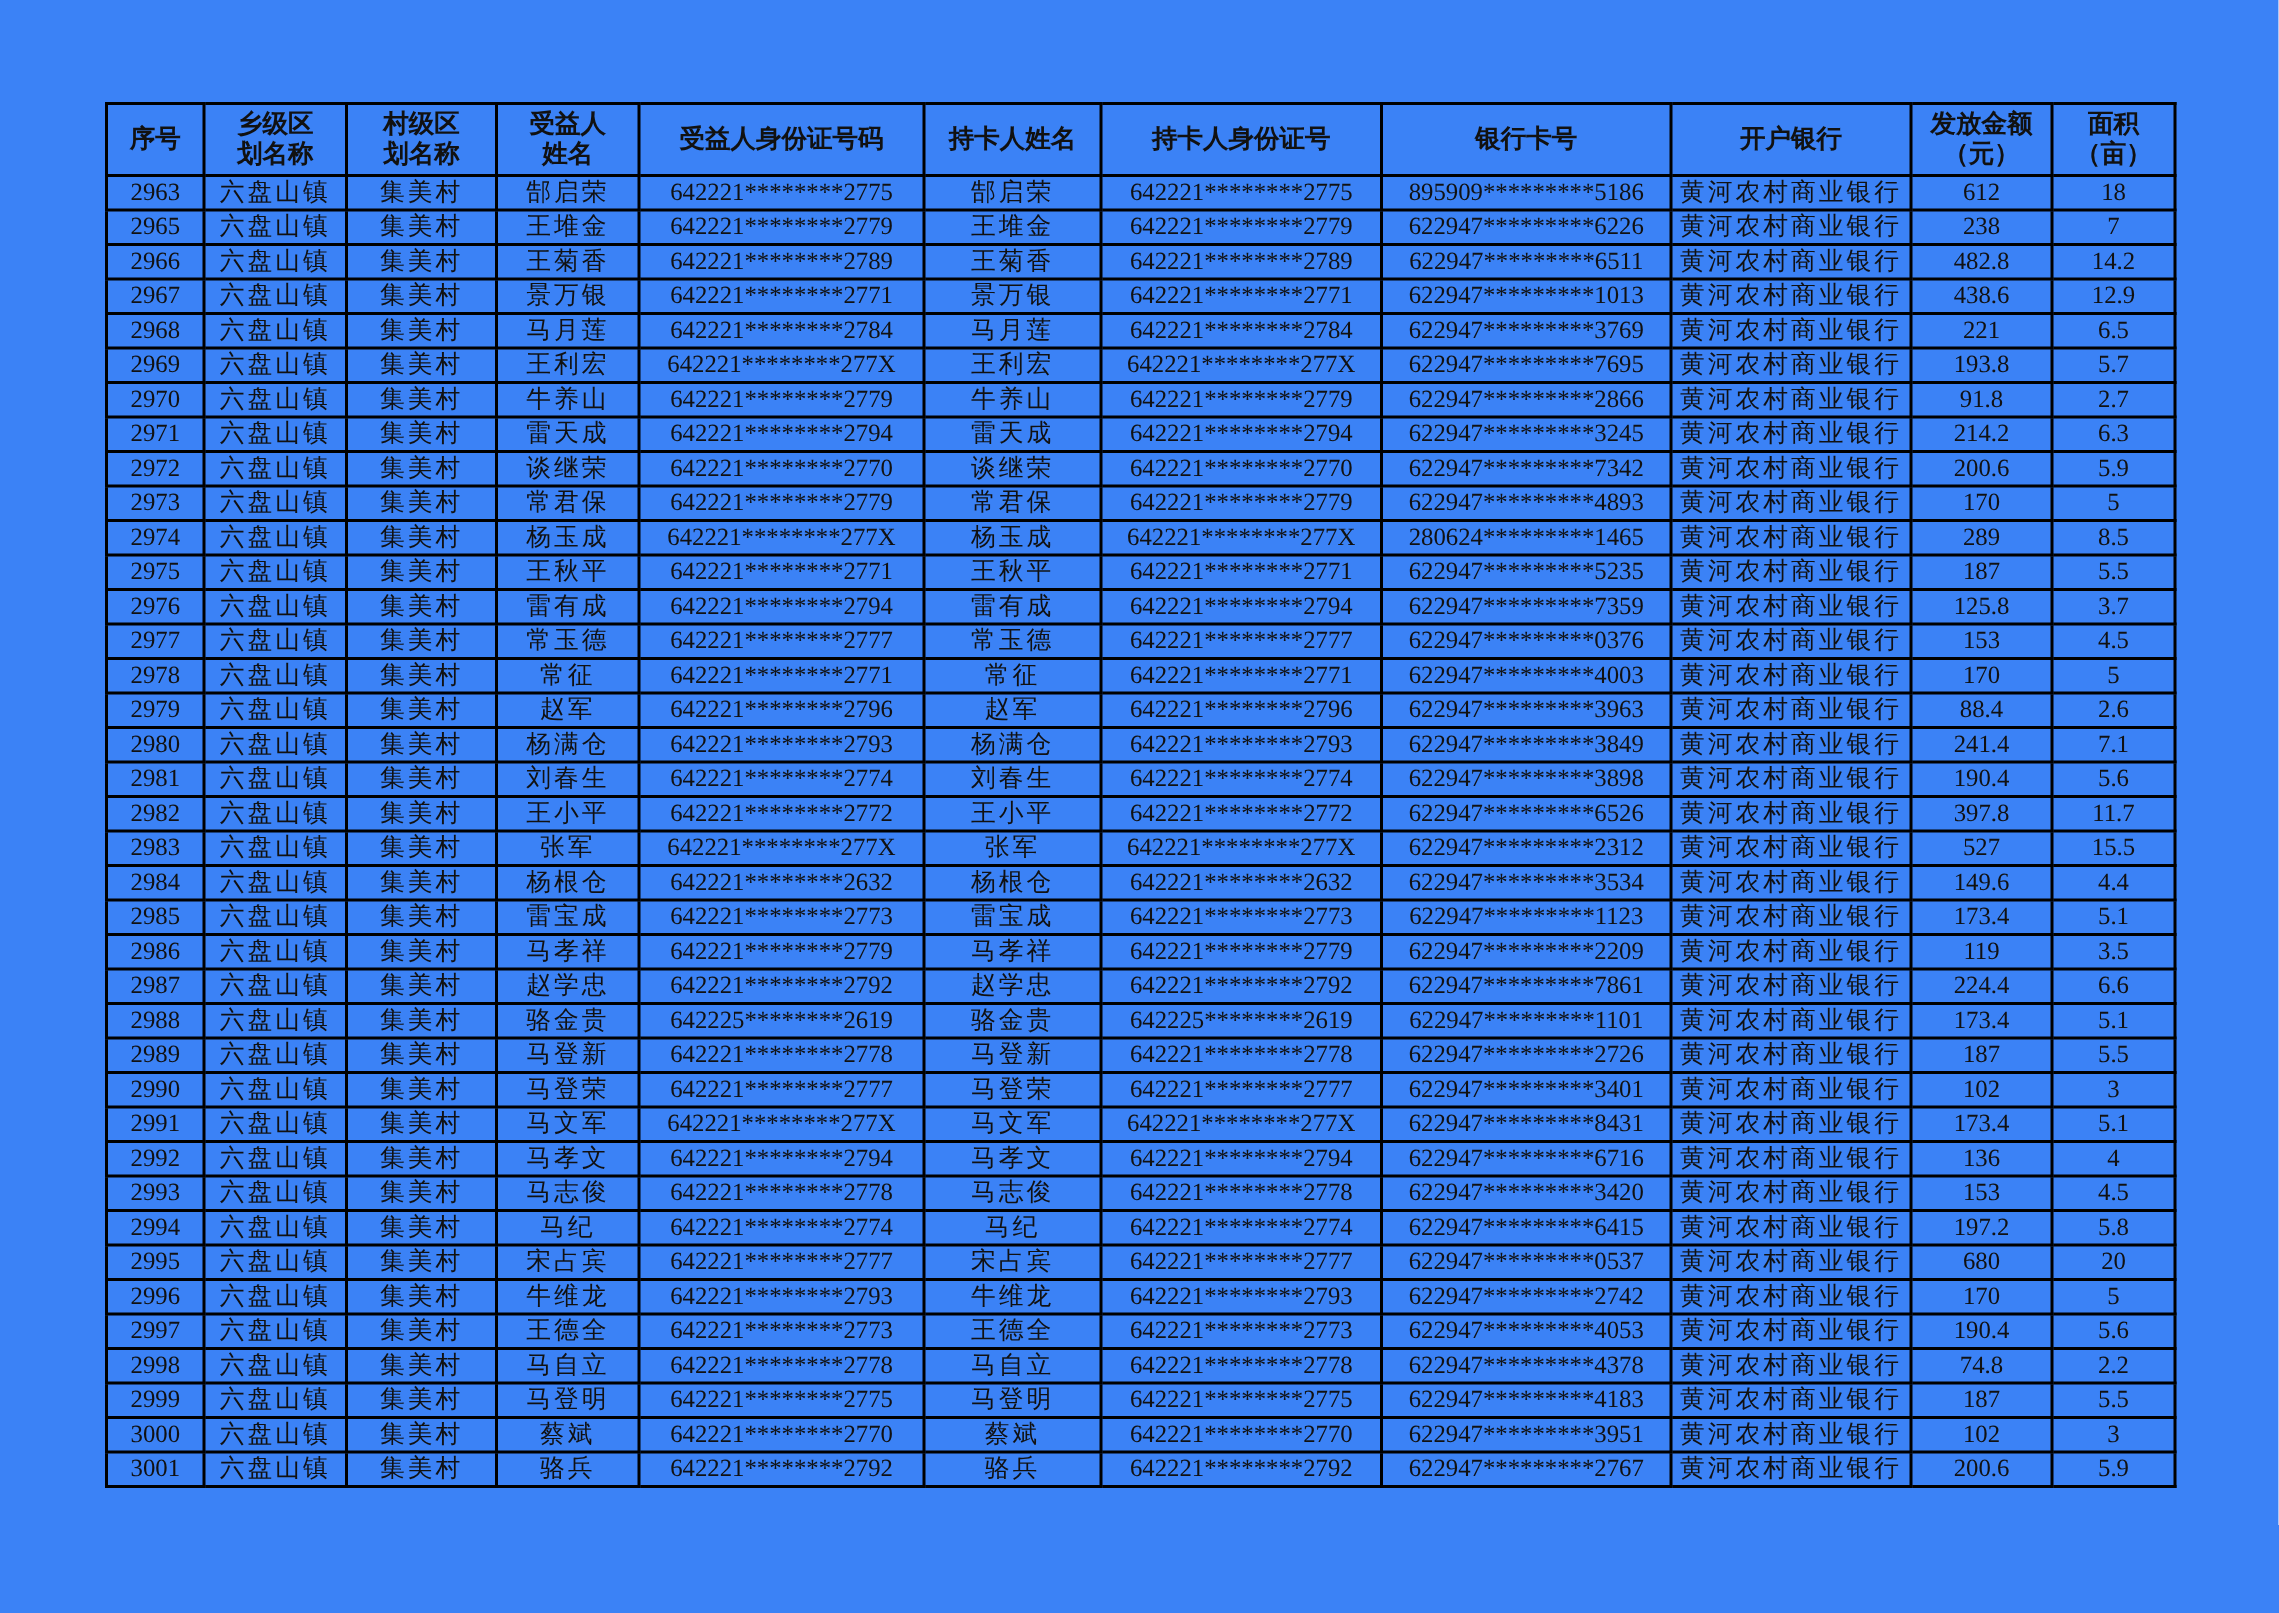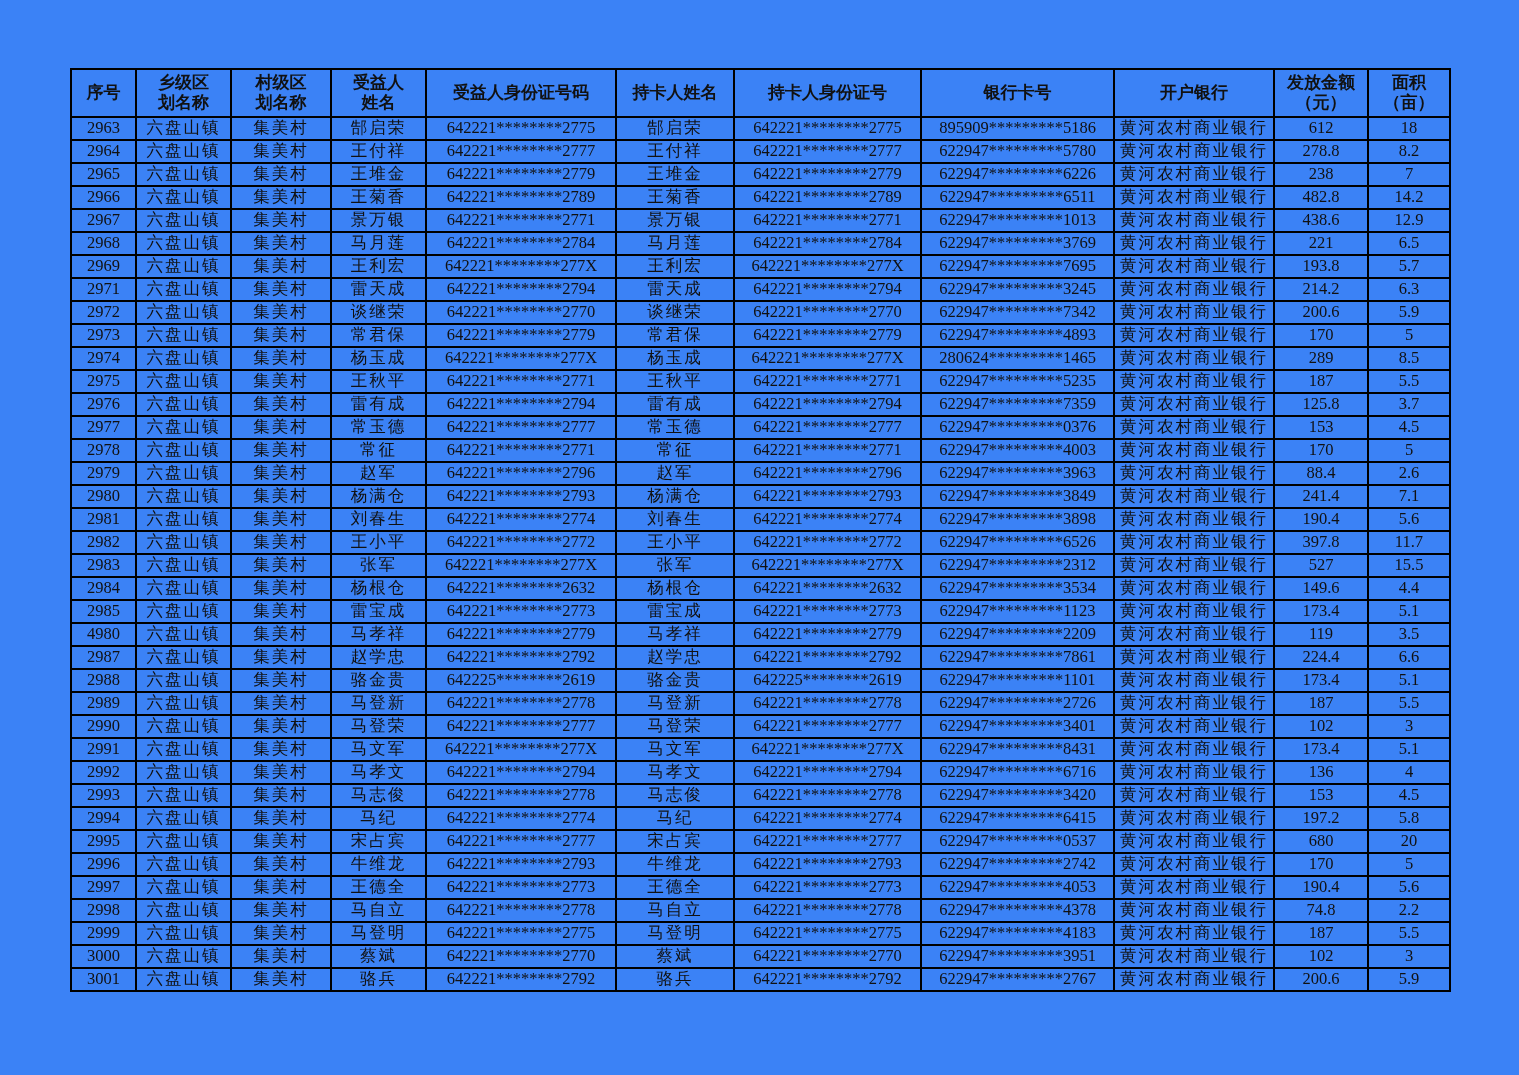--- a/index.html
+++ b/index.html
@@ -91,33 +91,20 @@
           <td class="cjk">郜启荣</td>
           <td>642221********2775</td>
           <td class="cjk">郜启荣</td>
           <td>642221********2775</td>
           <td>895909*********5186</td>
           <td class="cjk">黄河农村商业银行</td>
           <td>612</td>
           <td>18</td>
         </tr>
         <tr>
-          <td>2964</td>
-          <td class="cjk">六盘山镇</td>
-          <td class="cjk">集美村</td>
-          <td class="cjk">王付祥</td>
-          <td>642221********2777</td>
-          <td class="cjk">王付祥</td>
-          <td>642221********2777</td>
-          <td>622947*********5780</td>
-          <td class="cjk">黄河农村商业银行</td>
-          <td>278.8</td>
-          <td>8.2</td>
-        </tr>
-        <tr>
           <td>2965</td>
           <td class="cjk">六盘山镇</td>
           <td class="cjk">集美村</td>
           <td class="cjk">王堆金</td>
           <td>642221********2779</td>
           <td class="cjk">王堆金</td>
           <td>642221********2779</td>
           <td>622947*********6226</td>
           <td class="cjk">黄河农村商业银行</td>
           <td>238</td>
@@ -169,20 +156,33 @@
           <td class="cjk">王利宏</td>
           <td>642221********277X</td>
           <td class="cjk">王利宏</td>
           <td>642221********277X</td>
           <td>622947*********7695</td>
           <td class="cjk">黄河农村商业银行</td>
           <td>193.8</td>
           <td>5.7</td>
         </tr>
         <tr>
+          <td>2970</td>
+          <td class="cjk">六盘山镇</td>
+          <td class="cjk">集美村</td>
+          <td class="cjk">牛养山</td>
+          <td>642221********2779</td>
+          <td class="cjk">牛养山</td>
+          <td>642221********2779</td>
+          <td>622947*********2866</td>
+          <td class="cjk">黄河农村商业银行</td>
+          <td>91.8</td>
+          <td>2.7</td>
+        </tr>
+        <tr>
           <td>2971</td>
           <td class="cjk">六盘山镇</td>
           <td class="cjk">集美村</td>
           <td class="cjk">雷天成</td>
           <td>642221********2794</td>
           <td class="cjk">雷天成</td>
           <td>642221********2794</td>
           <td>622947*********3245</td>
           <td class="cjk">黄河农村商业银行</td>
           <td>214.2</td>
@@ -364,21 +364,21 @@
           <td class="cjk">雷宝成</td>
           <td>642221********2773</td>
           <td class="cjk">雷宝成</td>
           <td>642221********2773</td>
           <td>622947*********1123</td>
           <td class="cjk">黄河农村商业银行</td>
           <td>173.4</td>
           <td>5.1</td>
         </tr>
         <tr>
-          <td>4980</td>
+          <td>2986</td>
           <td class="cjk">六盘山镇</td>
           <td class="cjk">集美村</td>
           <td class="cjk">马孝祥</td>
           <td>642221********2779</td>
           <td class="cjk">马孝祥</td>
           <td>642221********2779</td>
           <td>622947*********2209</td>
           <td class="cjk">黄河农村商业银行</td>
           <td>119</td>
           <td>3.5</td>

